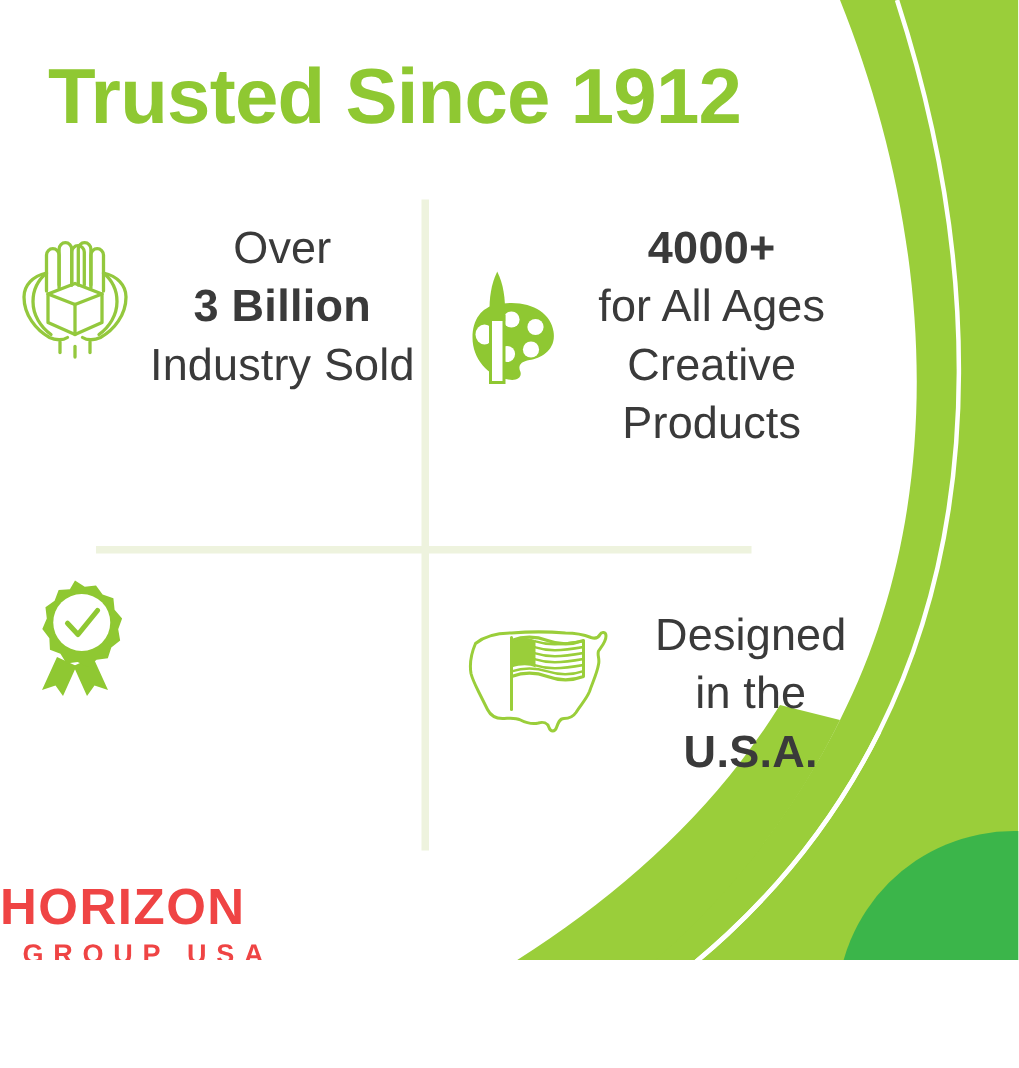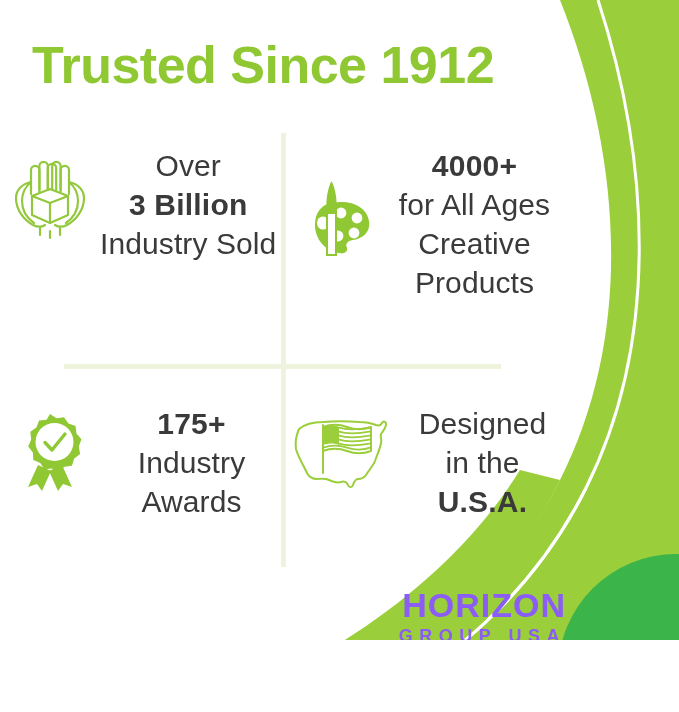--- a/index.html
+++ b/index.html
@@ -67,21 +67,21 @@
   .cell {
     position: absolute;
     width: 283px;
     display: flex;
     flex-direction: row;
     align-items: center;
   }
   .cell-tl { left: 0;     top: 4px; }
   .cell-tr { left: 283px; top: 4px; align-items: center; }
   .cell-bl { left: 0;     top: 256px; }
-  .cell-br { left: 281px; top: 256px; align-items: center; }
+  .cell-br { left: 299px; top: 256px; align-items: center; }
 
   .icon-wrap {
     display: flex;
     align-items: flex-end;
     justify-content: center;
     height: 86px;
   }
   .icon-wrap svg { display: block; }
 
   .stat-text {
@@ -99,36 +99,36 @@
   }
   .cell-bl .stat-text,
   .cell-br .stat-text { margin-top: 22px; }
 
   
   .logo {
     position: absolute;
     left: 0;
     top: 588px;
     width: 566px;
-    text-align: right;
-    color: #8b5cf6;
+    text-align: left;
+    color: #ef4444;
   }
   .logo-main {
     font-size: 34px;
     font-weight: bold;
     letter-spacing: 1px;
     line-height: 34px;
   }
   .logo-sub {
     font-size: 18px;
     font-weight: bold;
     letter-spacing: 6.5px;
     line-height: 22px;
     margin-top: 3px;
-    padding-left: 2px;
+    padding-left: 15px;
   }
 </style>
 </head>
 <body>
 
 <div class="canvas">
 
   <div class="swoosh-layer">
     <svg width="679" height="712" viewBox="0 0 679 712">
 
@@ -223,24 +223,20 @@
           <path fill="#8fc832" d="M50 5
                    L56.5 9.2 L64 8.3 L68.4 14.4 L75.6 16.9 L76.4 24.5 L81.4 30.3
                    L78.8 37.5 L80.1 45 L74.2 49.6 L71.9 56.8 L64.4 57.8 L58.6 62.7
                    L51.7 59.4 L44.3 60.3 L40.3 53.9 L33.3 51.1 L32.9 43.5 L28.2 37.4
                    L31.2 30.4 L30.3 22.8 L36.4 18.5 L39.1 11.4 L46.6 10.8 Z"></path>
 
           <circle cx="54.5" cy="33" r="19" fill="#ffffff"></circle>
 
           <path fill="none" stroke="#8fc832" stroke-width="3.4" stroke-linecap="round" stroke-linejoin="round" d="M45 33.5 L52 41 L65 25"></path>
         </svg>
-      </div>
-      <div class="stat-text">
-        <div><b>175+</b><span> Industry</span></div>
-        <div>Awards</div>
       </div>
     </div>
 
     <div class="cell cell-br">
       <div class="icon-wrap">
         <svg width="120" height="86" viewBox="0 0 120 86">
 
           <path fill="none" stroke="#9ace3a" stroke-width="2" stroke-linejoin="round" stroke-linecap="round" d="M18 20 C24 15 33 13 42 13 C54 12 66 12 78 13
                    C84 13 90 14 95 16 C98 17 100 16 101 14 C102 12 105 12 105 15
                    C105 19 102 22 100 25 C99 28 101 30 100 34

